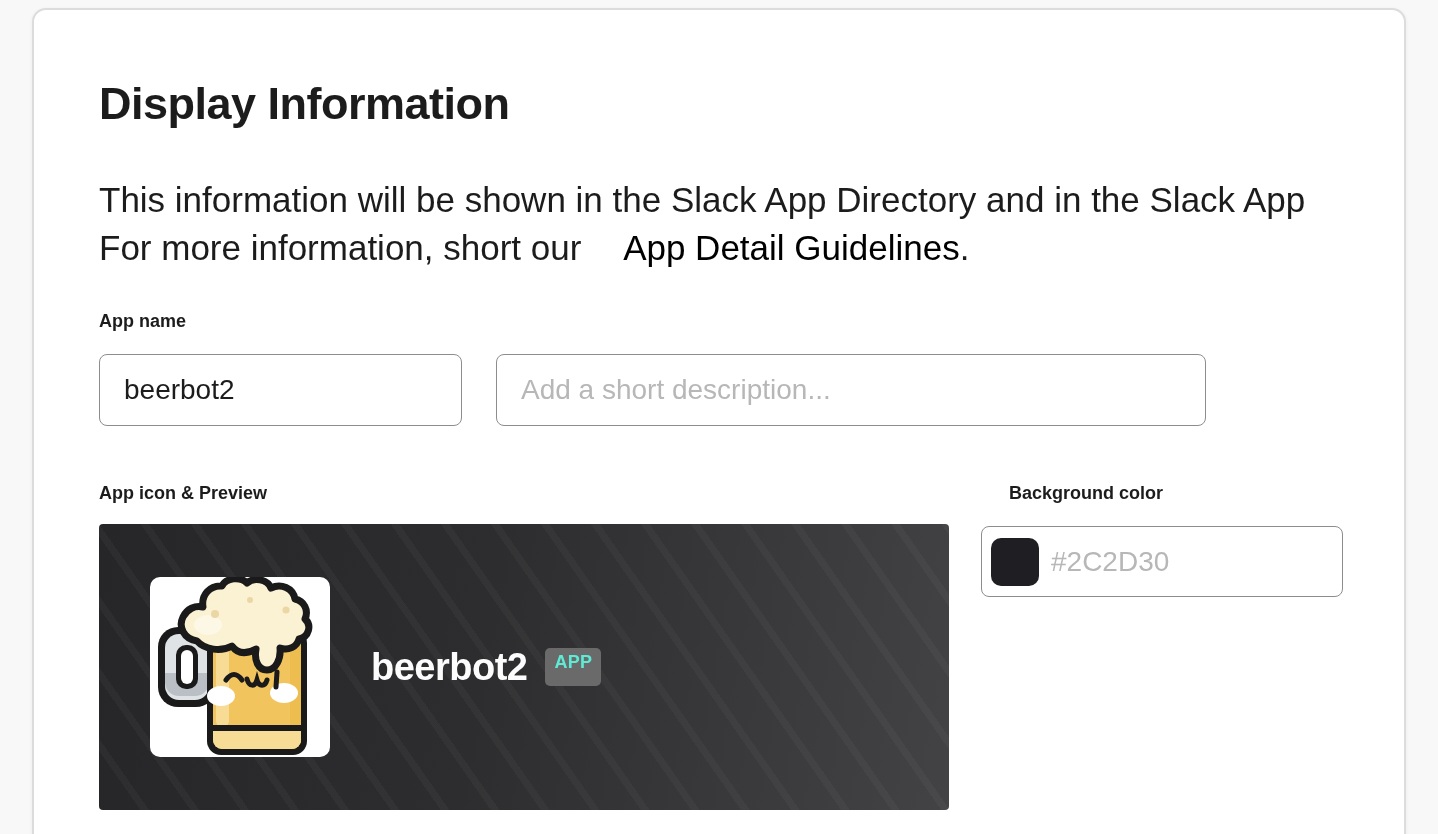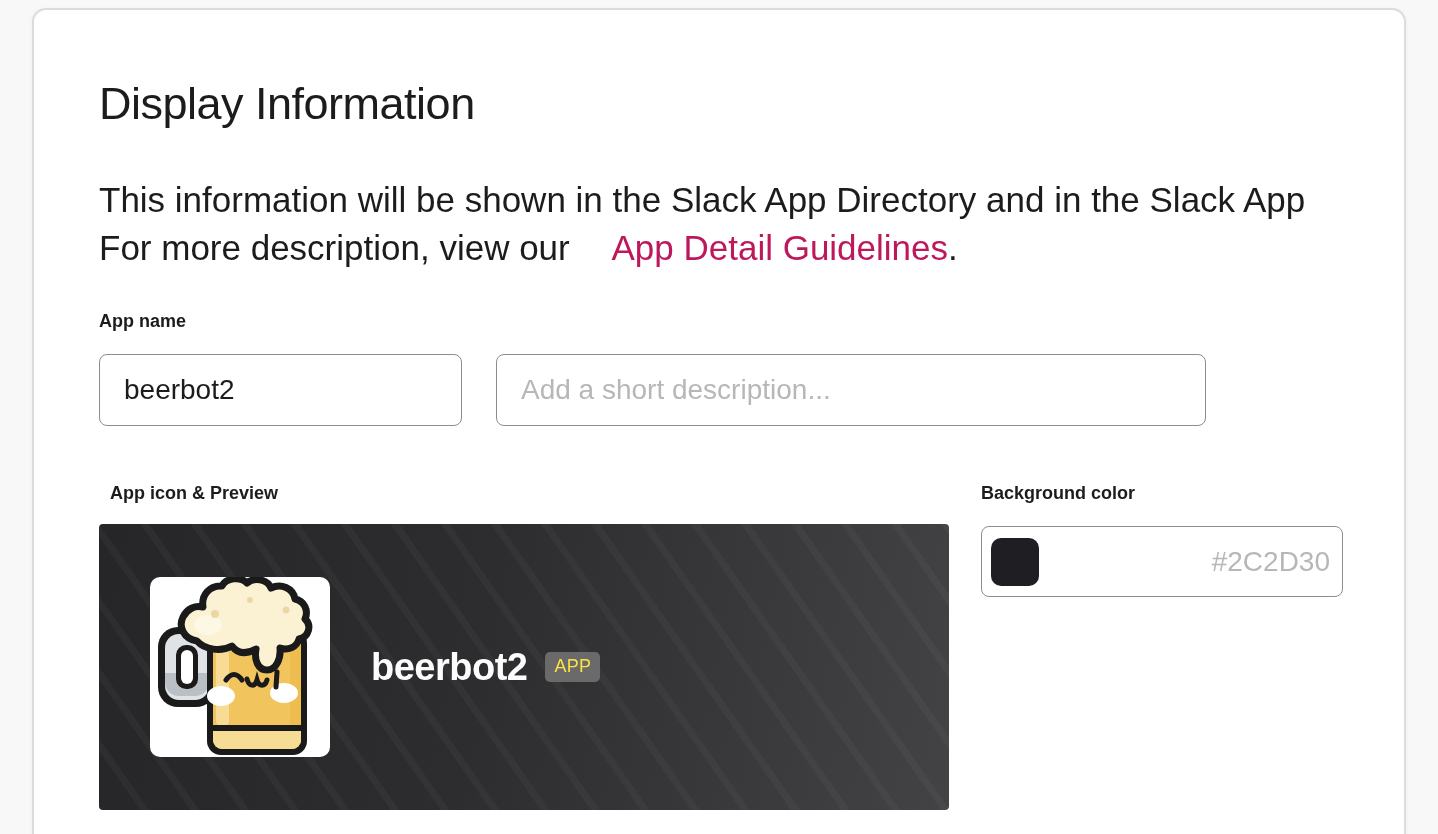--- a/index.html
+++ b/index.html
@@ -16,33 +16,33 @@
     width: 1374px; height: 856px;
     background: #ffffff;
     border: 2px solid #dcdcdc;
     border-radius: 14px;
     box-shadow: 0 1px 4px rgba(0,0,0,0.05);
   }
   .page-title {
     position: absolute;
     left: 65px; top: 68px;
     font-size: 45px;
-    font-weight: 400;
+    font-weight: 700;
     letter-spacing: -0.5px;
     color: #1d1c1d;
   }
   .intro {
     position: absolute;
     left: 65px; top: 166px;
     font-size: 35px;
     line-height: 48px;
     color: #1d1c1d;
   }
   .intro a {
-    color: #be185d;
+    color: #000000;
     text-decoration: none;
     cursor: pointer;
     margin-left: 32px;
   }
   .field-label {
     position: absolute;
     font-size: 18px;
     font-weight: 700;
     line-height: 30px;
     color: #1d1c1d;
@@ -59,22 +59,22 @@
     background: #ffffff;
     outline: none;
   }
   .text-input::placeholder { color: #b7b7b7; opacity: 1; }
 
   #app-name-label   { left: 65px;  top: 296px; }
   #app-name-input   { left: 65px;  top: 344px; width: 363px; }
   #short-desc-label { left: 462px; top: 296px; }
   #short-desc-input { left: 462px; top: 344px; width: 710px; }
 
-  #preview-label  { left: 76px;  top: 468px; }
-  #bgcolor-label  { left: 947px; top: 468px; }
+  #preview-label  { left: 65px;  top: 468px; }
+  #bgcolor-label  { left: 975px; top: 468px; }
 
   .preview-panel {
     position: absolute;
     left: 65px; top: 514px;
     width: 850px; height: 286px;
     border-radius: 4px;
     background:
       repeating-linear-gradient(55deg,
         rgba(255,255,255,0)    0px,  rgba(255,255,255,0)    34px,
         rgba(255,255,255,0.03) 34px, rgba(255,255,255,0.03) 41px),
@@ -97,25 +97,25 @@
     gap: 18px;
   }
   .preview-app-name {
     font-size: 38px;
     font-weight: 800;
     color: #fcfcfc;
     letter-spacing: -0.5px;
   }
   .app-badge {
     background: #6a6a6a;
-    color: #fde047;
+    color: #5eead4;
     font-size: 18px;
-    font-weight: 400;
+    font-weight: 700;
     border-radius: 5px;
-    padding: 4px 9px 5px 9px;
+    padding: 4px 9px 13px 9px;
     letter-spacing: 0.3px;
   }
   .bgcolor-input-wrap {
     position: absolute;
     left: 947px; top: 516px;
     width: 362px; height: 71px;
     border: 1.5px solid #8d8d8e;
     border-radius: 8px;
     background: #ffffff;
     display: flex;
@@ -133,34 +133,33 @@
     border: none;
     outline: none;
     flex: 1 1 auto;
     min-width: 0;
     height: 100%;
     font-family: "Liberation Sans", sans-serif;
     font-size: 28px;
     color: #0f766e;
     padding: 0 12px;
     background: transparent;
-    text-align: right;
   }
   .bgcolor-text-input::placeholder { color: #b7b7b7; opacity: 1; }
 </style>
 </head>
 <body>
 
 <div class="card">
 
   <h1 class="page-title">Display Information</h1>
 
   <div class="intro">
     <div>This information will be shown in the Slack App Directory and in the Slack App</div>
-    <div><span>For more description, view our </span><a href="#">App Detail Guidelines</a><span>.</span></div>
+    <div><span>For more information, short our </span><a href="#">App Detail Guidelines</a><span>.</span></div>
   </div>
 
   <label id="app-name-label" class="field-label">App name</label>
   <input id="app-name-input" class="text-input" type="text" value="beerbot2" style="">
 
   <input id="short-desc-input" class="text-input" type="text" placeholder="Add a short description..." style="">
 
   <label id="preview-label" class="field-label">App icon &amp; Preview</label>
 
   <div class="preview-panel">

